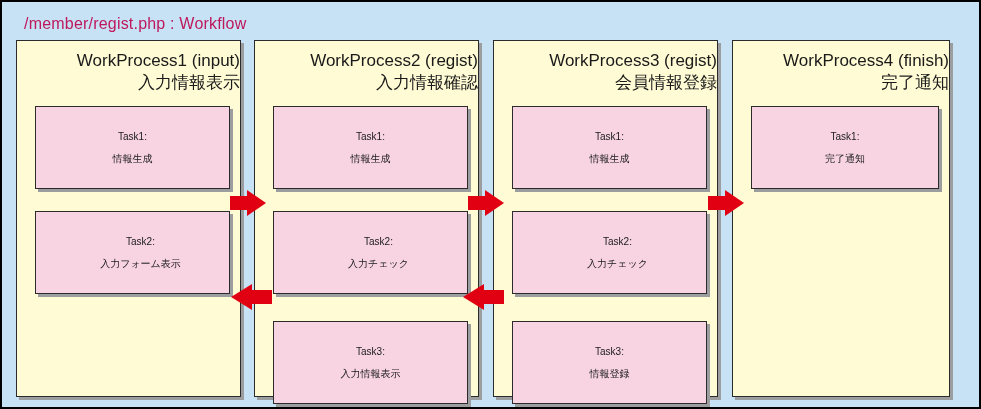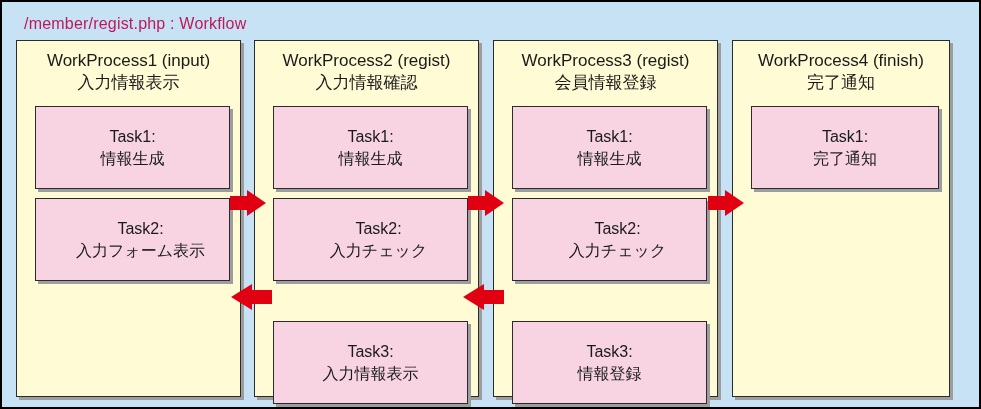--- a/index.html
+++ b/index.html
@@ -23,34 +23,34 @@
     box-sizing:border-box;
     background:var(--panel,#fffbd4);
     border:1.5px solid var(--border,#2b2b2b);
     box-shadow:3px 3px 0 var(--shadow,#9c9d9e);
   }
   .p0 { left:14px; }
   .p1 { left:252px; }
   .p2 { left:491px; }
   .p3 { left:730px; width:218px; }
   .panel-header {
-    padding-top:9px; text-align:center;
+    padding-top:9px; text-align:right;
     font-size:17px; line-height:21.5px; color:#1a1a1a;
   }
   .task {
     position:absolute; left:18px; right:10px; height:83px;
     box-sizing:border-box;
     background:var(--task,#f8d4e2);
     border:1.5px solid var(--border,#2b2b2b);
     box-shadow:3px 3px 0 var(--shadow,#9c9d9e);
     display:flex; flex-direction:column; align-items:center; justify-content:center;
-    font-size:16px; line-height:22px; color:#1a1a1a; text-align:center;
+    font-size:10px; line-height:22px; color:#1a1a1a; text-align:center;
   }
   .t1 { top:65px; }
-  .t2 { top:157px;padding-left:16px; }
+  .t2 { top:170px;padding-left:16px; }
   .t3 { top:265px;margin-top:15px; }
   .arrow { position:absolute; width:36px; height:26px; }
   .arrow .body { position:absolute; top:6px; height:14px; background:var(--arrow,#e10012); }
   .arrow .head { position:absolute; top:0; width:0; height:0; }
   .arrow.fwd .body { left:0; width:17px; }
   .arrow.fwd .head {
     left:17px;
     border-top:13px solid transparent; border-bottom:13px solid transparent;
     border-left:19px solid var(--arrow,#e10012);
   }

